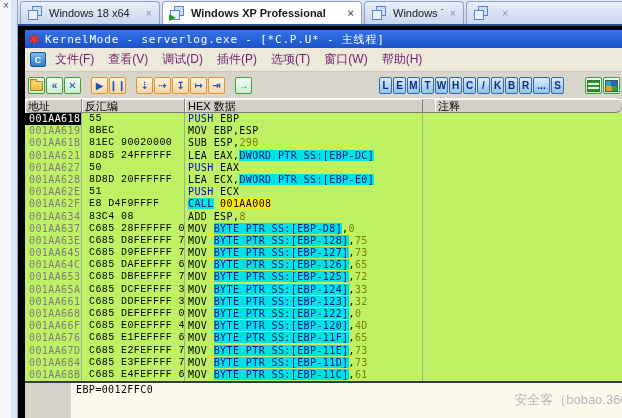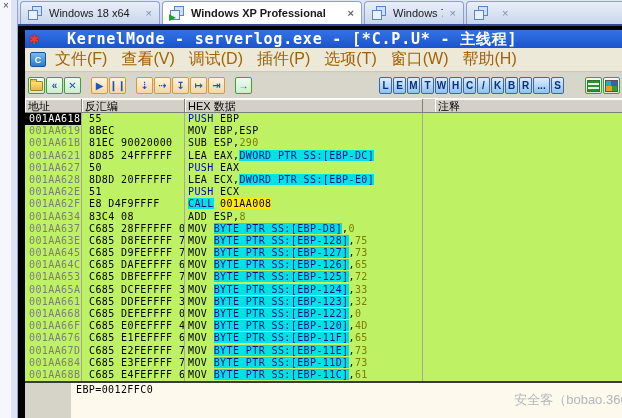--- a/index.html
+++ b/index.html
@@ -37,29 +37,29 @@
 
   
   #vmscreen{position:absolute;left:17px;top:28px;width:605px;height:390px;background:#000;}
   #olly{position:absolute;left:8px;top:2px;width:597px;height:388px;background:#d6d3c8;}
 
   #titlebar{position:absolute;left:0;top:0;width:100%;height:18px;
             background:linear-gradient(180deg,#3373e6,#1b53cb);
             display:flex;align-items:center;padding-left:4px;box-sizing:border-box;}
   #title-icon{color:#ee3b30;font-size:13px;margin-right:5px;text-shadow:0 0 1px #7a0000;line-height:13px;}
   #title-text{color:#fff;font-family:"DejaVu Sans Mono","Liberation Mono",monospace;
-              font-weight:bold;font-size:15px;letter-spacing:0.8px;white-space:nowrap;margin-left:22px;}
+              font-weight:normal;font-size:11px;letter-spacing:0.8px;white-space:nowrap;}
 
   #menubar{position:absolute;left:0;top:18px;width:100%;height:24px;background:#ece9d8;
            display:flex;align-items:center;padding-left:5px;box-sizing:border-box;
            border-bottom:1px solid #cdc9b8;}
   #menu-window-icon{width:14px;height:13px;margin-right:9px;border:1px solid #16529a;border-radius:2px;
            background:linear-gradient(#7cb9ec,#2e7cc8);color:#fff;font-weight:bold;font-size:9px;
            display:flex;align-items:center;justify-content:center;}
-  .menu-item{font-size:16px;color:#a16207;margin-right:14px;white-space:nowrap;}
+  .menu-item{font-size:12px;color:#701a75;margin-right:14px;white-space:nowrap;}
 
   #toolbar{position:absolute;left:0;top:43px;width:100%;height:25px;background:#d8d5ca;
            display:flex;align-items:center;padding-left:3px;box-sizing:border-box;}
   .tbtn{width:17px;height:17px;box-sizing:border-box;border-radius:2px;margin-right:1px;
         display:flex;align-items:center;justify-content:center;font-size:10px;flex:0 0 auto;}
   .tbtn.green{border:1px solid #3f9e3f;background:linear-gradient(#f0fcf0,#cfeccf);color:#1d56c2;}
   .tbtn.orange{border:1px solid #df9531;background:linear-gradient(#fdf3de,#f6d6a4);color:#1d56c2;}
   .tbtn.gap{margin-left:9px;}
   .tbtn .g{font-weight:bold;line-height:10px;}
   .icon-folder{width:11px;height:8px;background:linear-gradient(#ffe070,#e8b84a);
@@ -72,33 +72,33 @@
              background:conic-gradient(#2864c8 0 25%,#30a030 0 50%,#e8a020 0 75%,#20b0b0 0 100%);}
   .lbtn{width:13px;height:17px;box-sizing:border-box;border:1px solid #3a69a8;border-radius:2px;
         margin-right:1px;background:linear-gradient(#dceefc,#8fc2ee);color:#0c2f7a;
         font-weight:bold;font-size:10px;display:flex;align-items:center;justify-content:center;flex:0 0 auto;}
   #letters{display:flex;margin-left:126px;}
   #right-btns{display:flex;margin-left:auto;margin-right:1px;}
 
   
   #dis-header{position:absolute;left:0;top:68px;width:100%;height:15px;background:#d4d0c8;
               display:grid;grid-template-columns:57px 103px 238px 1fr;box-sizing:border-box;
-              border-top:1px solid #fff;border-bottom:1px solid #808078;}
+              border-top:1px solid #fff;border-bottom:1px solid #808078;border-radius:7px;}
   .hcell{font-size:11px;color:#000;padding:0 3px;line-height:14px;border-right:1px solid #808078;
          box-shadow:inset 1px 1px 0 #fff;white-space:nowrap;overflow:hidden;}
   .hcell:last-child{border-right:none;margin-left:12px;}
 
   #dis-table{position:absolute;left:0;top:83px;width:100%;height:268px;background:#bef264;overflow:hidden;}
   .row{display:grid;grid-template-columns:57px 103px 238px 1fr;height:12.2px;
        font-family:"DejaVu Sans Mono","Liberation Mono",monospace;font-size:10px;
        letter-spacing:0.4px;line-height:12.2px;white-space:nowrap;}
   .row .cell{overflow:hidden;}
   .c1{color:#7c7c7c;padding-left:4px;border-right:1px solid #a8a8a0;}
   .c1.sel{background:#000;color:#fff;}
-  .c2{color:#000;padding-left:7px;border-right:1px solid #a8a8a0;}
+  .c2{color:#000;padding-left:7px;border-right:1px solid #a8a8a0;font-family:Liberation Mono, monospace;}
   .c3{color:#000;padding-left:3px;border-right:1px solid #a8a8a0;}
   .sp{color:#000;}
   .sk{color:#0000cc;text-align:right;}
   .sn{color:#7c7c00;}
   .sm{background:#00e2e2;color:#10108c;}
   .sy{background:#ffec00;color:#000;}
 
   #pane-divider{position:absolute;left:0;top:351px;width:100%;height:2px;background:#3c3c3c;}
   #bottom-pane{position:absolute;left:6px;top:353px;width:100%;height:45px;background:#fdf9ed;margin-left:40px;}
   #register-line{font-family:"DejaVu Sans Mono","Liberation Mono",monospace;font-size:10px;

